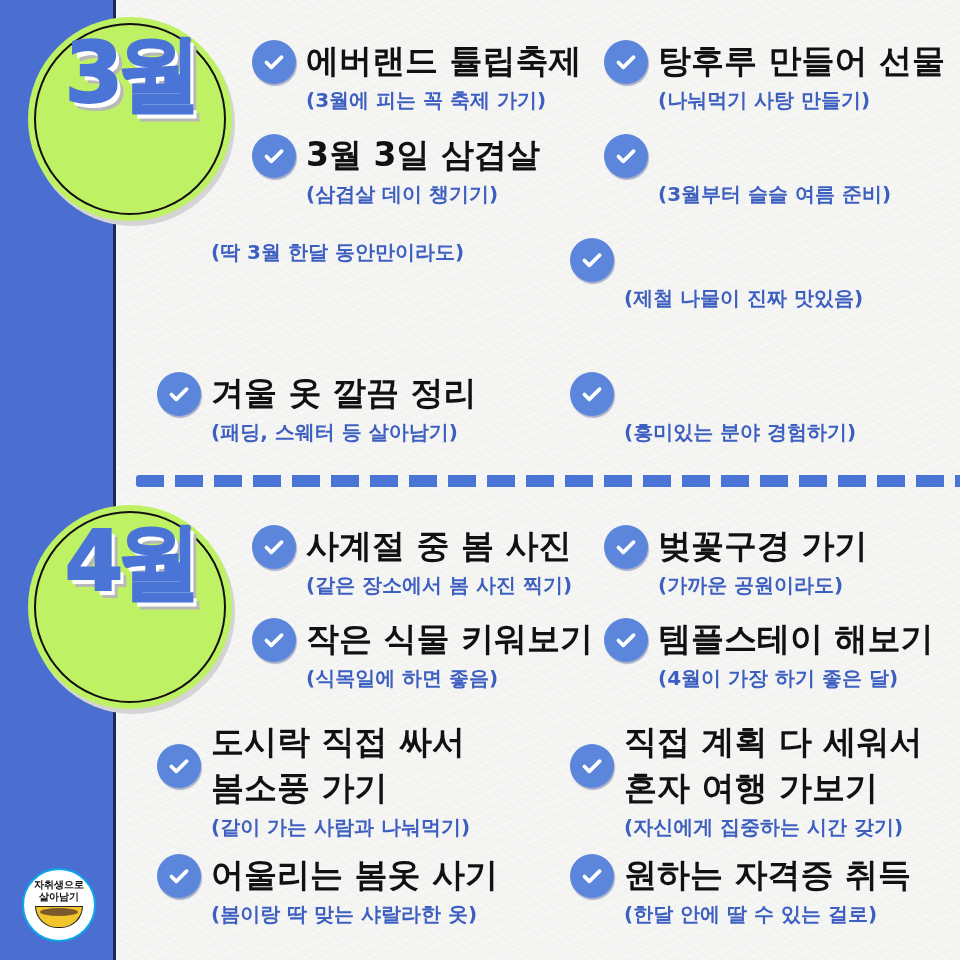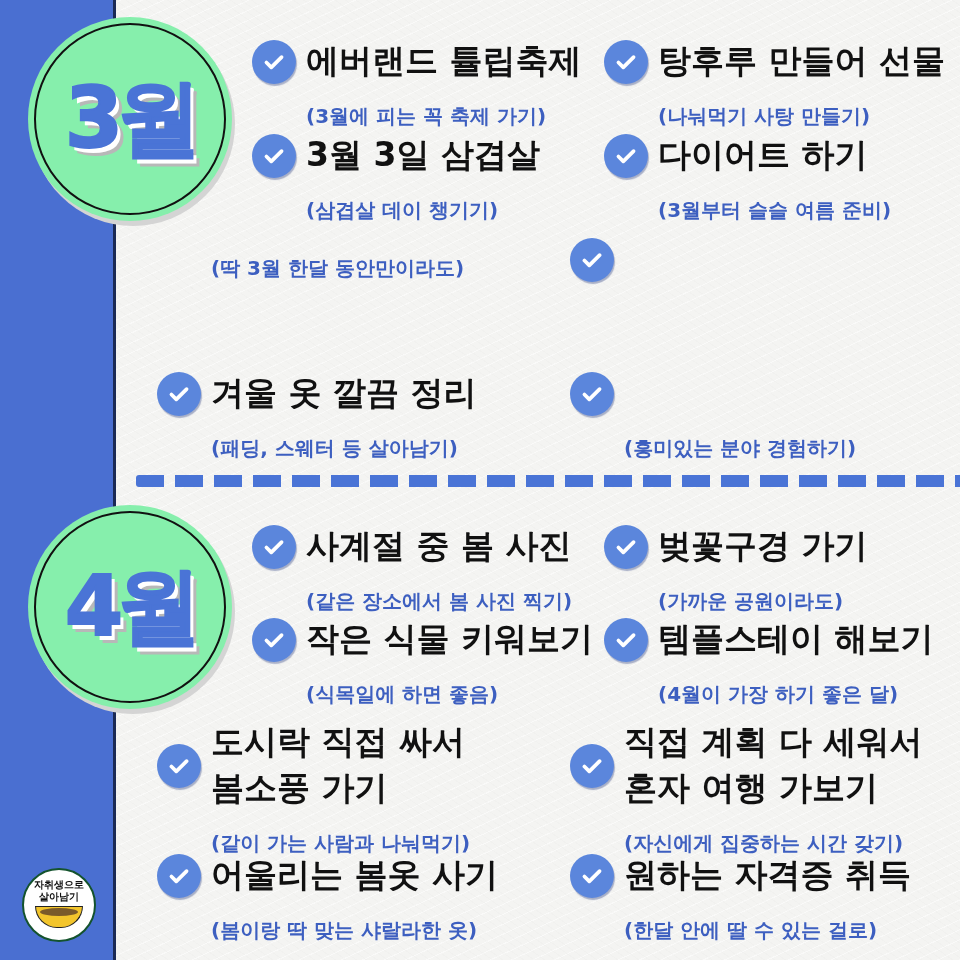--- a/index.html
+++ b/index.html
@@ -14,23 +14,23 @@
       repeating-linear-gradient(-25deg, rgba(255,255,255,0.5) 0 1px, transparent 1px 9px);
     font-family: "DejaVu Sans", sans-serif;
   }
   .sidebar {
     position: absolute; left: 0; top: 0; width: 116px; height: 960px;
     background: #4a6fd1;
     border-right: 3px solid #1b2a55;
   }
   .month-badge {
     position: absolute; width: 204px; height: 204px; border-radius: 50%;
-    background: #86efac;
+    background: #bef264;
     box-shadow: 3px 5px 0 #d4d4d4;
-    display: flex; align-items: center; justify-content: center;
+    display: flex; align-items: flex-start; justify-content: center;
   }
   .month-badge::before {
     content: ""; position: absolute; inset: 6px; border-radius: 50%;
     border: 2px solid #111;
   }
   .month-badge .label {
     position: relative;
     font-family: "DejaVu Sans", sans-serif;
     font-size: 84px; font-weight: bold; color: #4a74d6;
     letter-spacing: -6px;
@@ -57,26 +57,26 @@
   }
   .check svg { width: 26px; height: 26px; }
   .title {
     font-family: "DejaVu Sans", sans-serif;
     font-size: 33px; line-height: 46px; color: #111;
     font-weight: bold; letter-spacing: 0px; white-space: nowrap;
   }
   .sub {
     font-family: "DejaVu Sans", sans-serif;
     font-size: 20px; line-height: 28px; color: #3d5fc0; font-weight: bold;
-    white-space: nowrap; margin-left: 54px; margin-top: 18px;
+    white-space: nowrap; margin-left: 54px; margin-top: 2px;
   }
 
   .logo {
     position: absolute; left: 22px; top: 868px; width: 74px; height: 74px;
-    border-radius: 50%; background: #fff; border: 2px solid #14532d;
+    border-radius: 50%; background: #fff; border: 2px solid #0ea5e9;
     display: flex; flex-direction: column; align-items: center; justify-content: flex-start;
     padding-top: 9px;
   }
   .logo .ltxt { font-size: 10px; line-height: 12px; color: #111; font-weight: bold; text-align: center; }
   .logo .bowl {
     margin-top: 3px; width: 48px; height: 22px; border-radius: 0 0 24px 24px;
     background: #f3c52c; border: 1.5px solid #222; position: relative;
   }
   .logo .bowl::before {
     content: ""; position: absolute; left: 4px; right: 4px; top: 1px; height: 8px;
@@ -140,39 +140,37 @@
   <div class="sub">(삼겹살 데이 챙기기)</div>
 </div>
 
 <div class="item" style="left:604px; top:132px;">
   <div class="row">
       <span class="check">
         <svg viewBox="0 0 24 24">
           <path d="M5 12.5l4.5 4.5L19 7.5" fill="none" stroke="#fff" stroke-width="3.4" stroke-linecap="round" stroke-linejoin="round"></path>
         </svg>
       </span>
-  <div>
-        <div class="title">다이어트 하기</div>
-      </div>
     </div>
   <div class="sub">(3월부터 슬슬 여름 준비)</div>
 </div>
 
 <div class="item" style="left:157px; top:236px;">
   <div class="sub">(딱 3월 한달 동안만이라도)</div>
 </div>
 
 <div class="item" style="left:570px; top:236px;">
   <div class="row">
       <span class="check">
         <svg viewBox="0 0 24 24">
           <path d="M5 12.5l4.5 4.5L19 7.5" fill="none" stroke="#fff" stroke-width="3.4" stroke-linecap="round" stroke-linejoin="round"></path>
         </svg>
       </span>
     </div>
+  <div class="sub">(제철 나물이 진짜 맛있음)</div>
 </div>
 
 <div class="item" style="left:157px; top:370px;">
   <div class="row">
       <span class="check">
         <svg viewBox="0 0 24 24">
           <path d="M5 12.5l4.5 4.5L19 7.5" fill="none" stroke="#fff" stroke-width="3.4" stroke-linecap="round" stroke-linejoin="round"></path>
         </svg>
       </span>
   <div>

